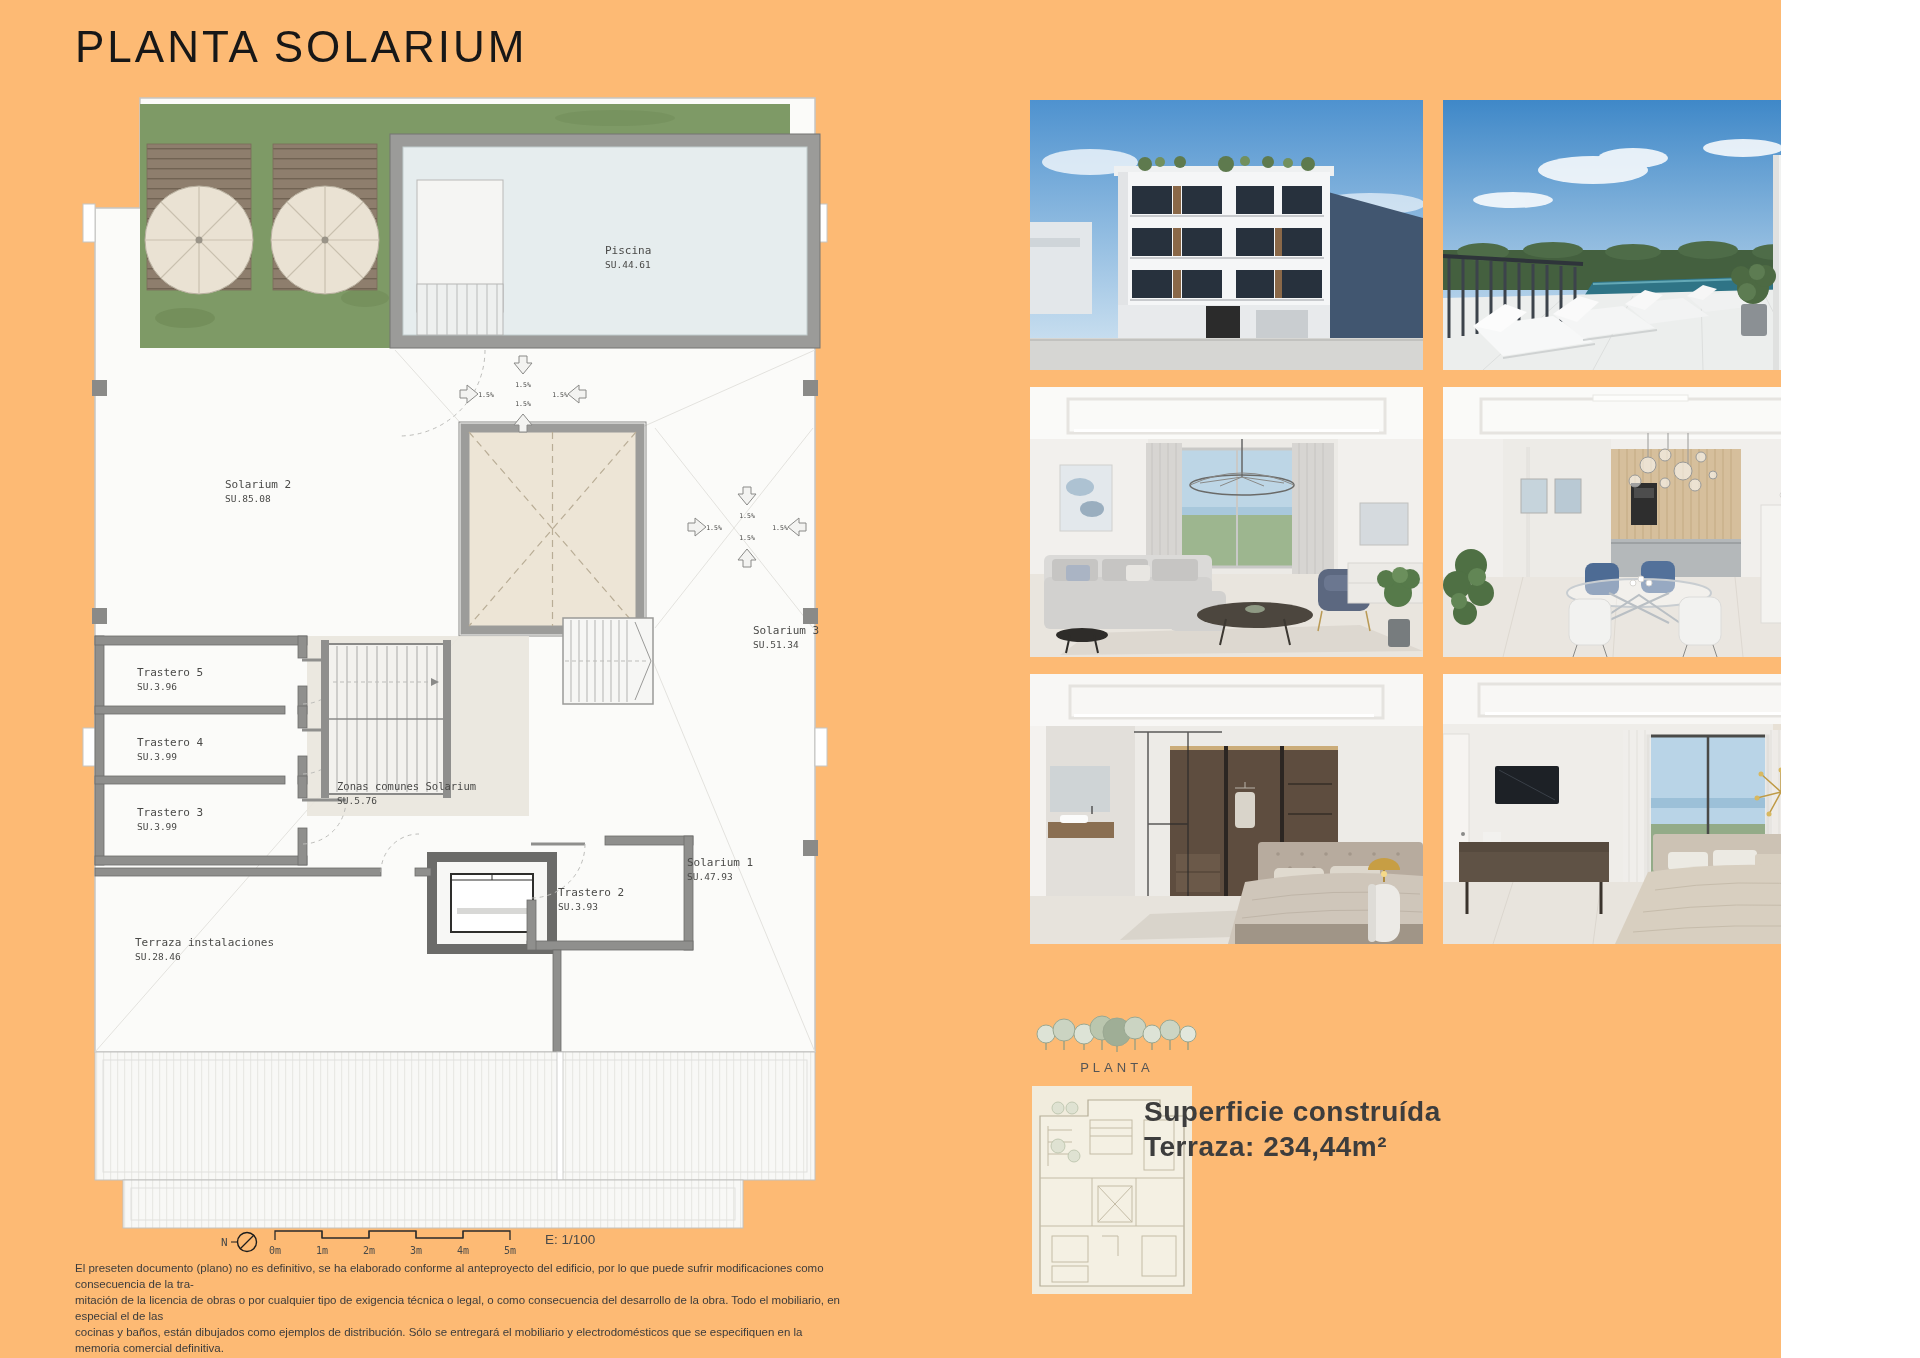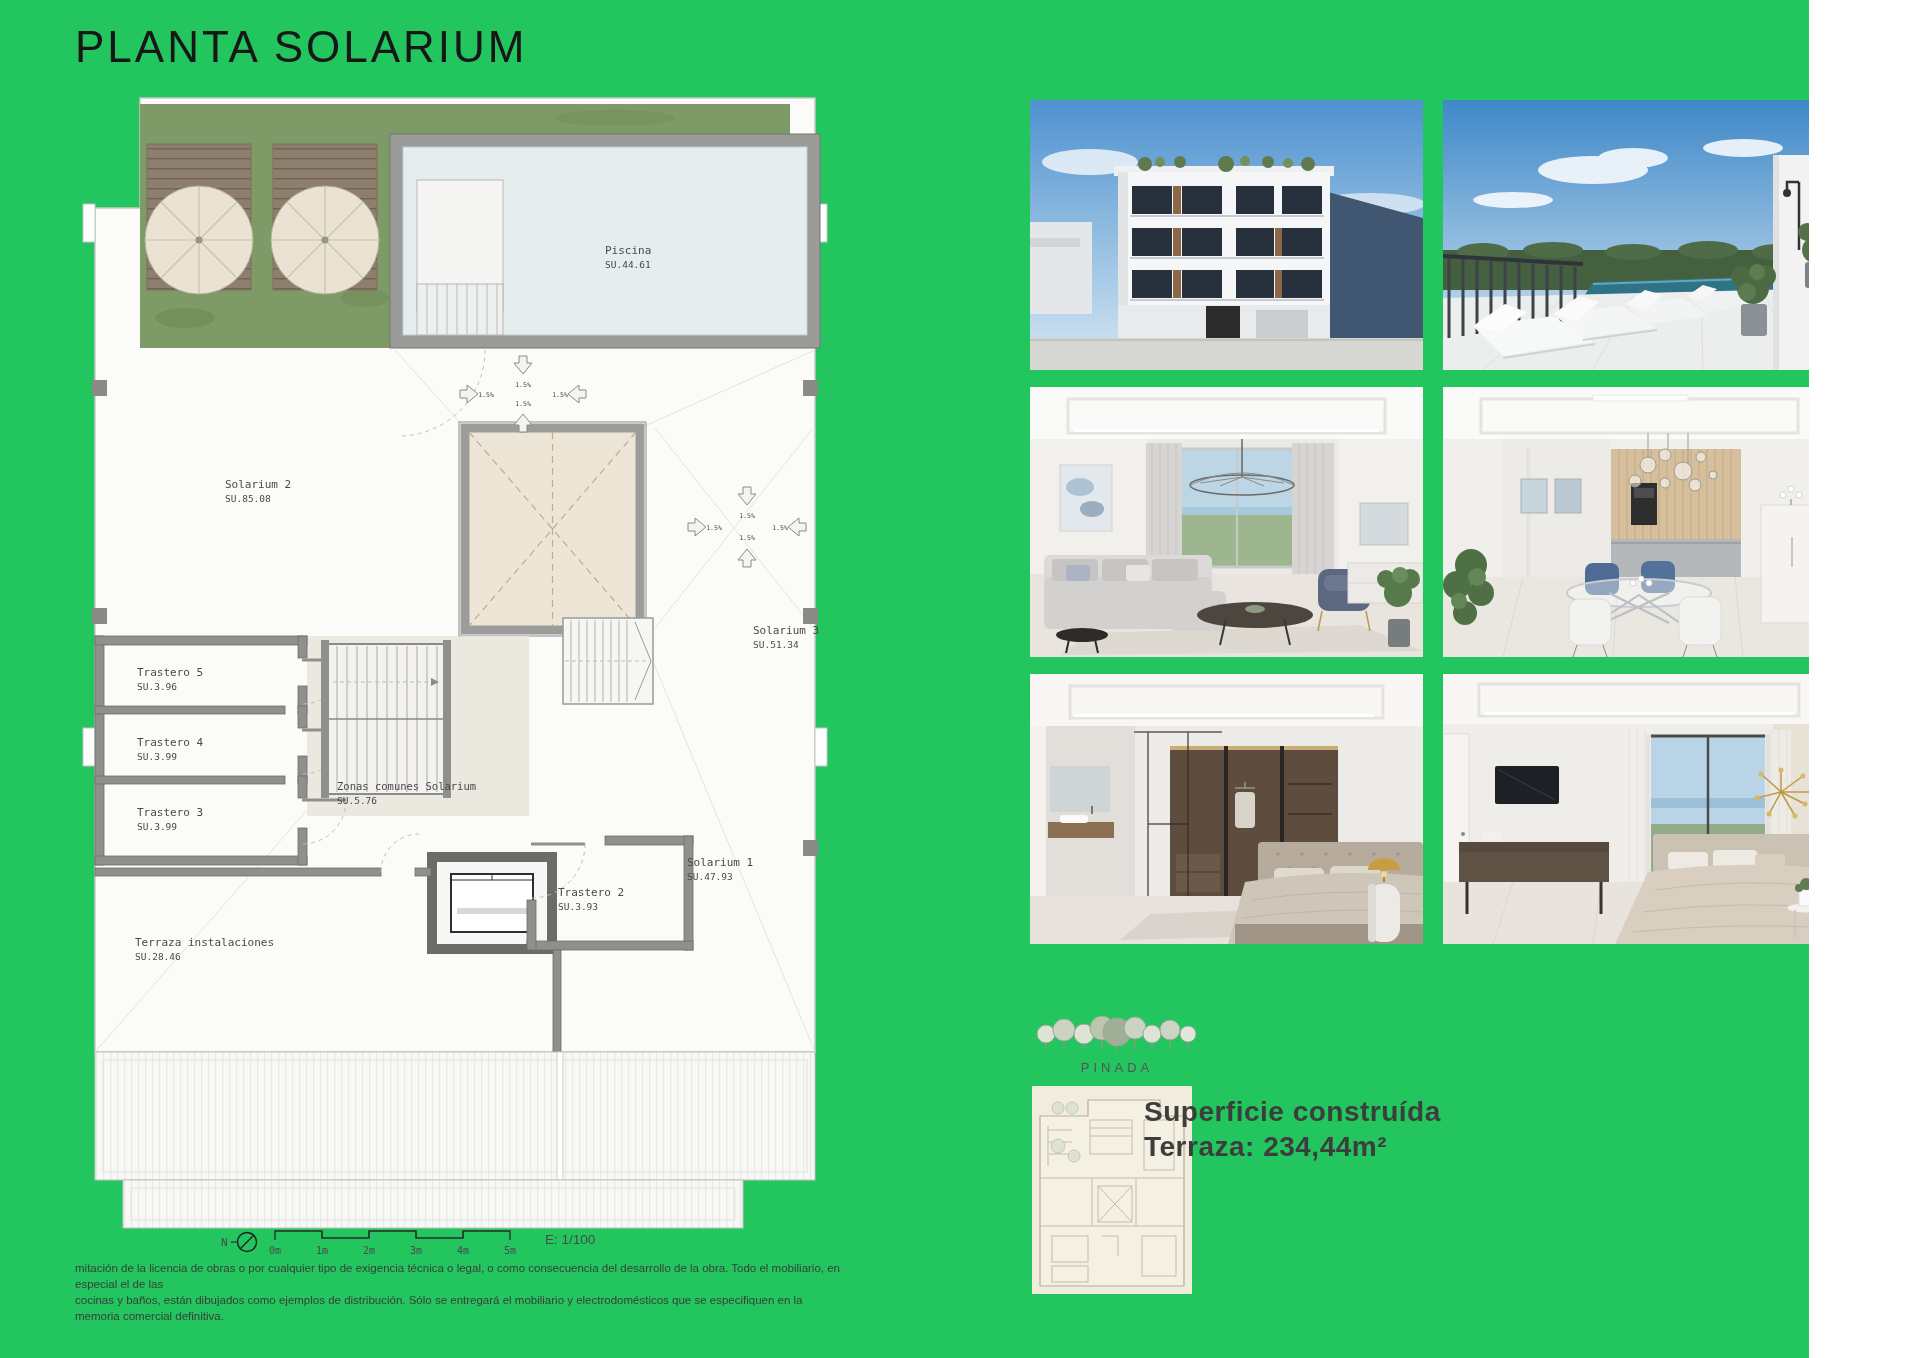--- a/index.html
+++ b/index.html
@@ -1,17 +1,17 @@
 <!DOCTYPE html>
 <html><head>
 <meta charset="utf-8">
 <style>
   html,body{margin:0;padding:0;background:#ffffff;}
-  .page{position:relative;width:1781px;height:1358px;background:#22c55e;overflow:hidden;
-        font-family:"Liberation Sans",sans-serif;color:#222;padding-left:28px;}
+  .page{position:relative;width:1781px;height:1358px;background:#fdba74;overflow:hidden;
+        font-family:"Liberation Sans",sans-serif;color:#222;}
   .title{position:absolute;left:75px;top:22px;font-size:44px;font-weight:400;
          letter-spacing:3px;color:#171717;}
   .plan{position:absolute;left:75px;top:88px;}
   .plan text{font-family:"DejaVu Sans Mono",monospace;fill:#4a4a48;}
   .legal{position:absolute;left:75px;top:1260px;width:766px;}
   .legal h4{margin:0 0 2px 0;font-size:13px;font-weight:bold;color:#1c1c1c;}
   .legal div{font-size:11.5px;line-height:16px;color:#3c3c3c;}
   .photos{position:absolute;left:1030px;top:100px;width:806px;}
   .photo{position:absolute;width:393px;height:270px;overflow:hidden;background:#e8e8e8;}
   .p1{left:0;top:0}.p2{left:413px;top:0}
@@ -256,20 +256,21 @@
       <text x="247" y="1166" font-size="10" text-anchor="middle" fill="#2a2a2a">1m</text>
       <text x="294" y="1166" font-size="10" text-anchor="middle" fill="#2a2a2a">2m</text>
       <text x="341" y="1166" font-size="10" text-anchor="middle" fill="#2a2a2a">3m</text>
       <text x="388" y="1166" font-size="10" text-anchor="middle" fill="#2a2a2a">4m</text>
       <text x="435" y="1166" font-size="10" text-anchor="middle" fill="#2a2a2a">5m</text>
       <text x="470" y="1156" font-size="13.5" fill="#1c1c1c" style="font-family:'Liberation Sans',sans-serif">E: 1/100</text>
     </g>
   </svg>
 
   <div class="legal">
+    <div>El preseten documento (plano) no es definitivo, se ha elaborado conforme al anteproyecto del edificio, por lo que puede sufrir modificaciones como consecuencia de la tra-</div>
     <div>mitación de la licencia de obras o por cualquier tipo de exigencia técnica o legal, o como consecuencia del desarrollo de la obra. Todo el mobiliario, en especial el de las</div>
     <div>cocinas y baños, están dibujados como ejemplos de distribución. Sólo se entregará el mobiliario y electrodomésticos que se especifiquen en la memoria comercial definitiva.</div>
 
   </div>
 
   <div class="photos">
 
     <div class="photo p1">
       <svg width="393" height="270" viewBox="0 0 393 270">
         <defs>
@@ -644,21 +645,21 @@
         <circle cx="52" cy="24" r="10" fill="#dde3d6"></circle>
         <circle cx="70" cy="18" r="12" fill="#bac6ae"></circle>
         <circle cx="85" cy="22" r="14" fill="#9fae96"></circle>
         <circle cx="103" cy="18" r="11" fill="#cbd4c2"></circle>
         <circle cx="120" cy="24" r="9" fill="#dde3d6"></circle>
         <circle cx="138" cy="20" r="10" fill="#ccd5c4"></circle>
         <circle cx="156" cy="24" r="8" fill="#e2e7dc"></circle>
       </g>
       <path d="M14,33 V40 M32,31 V40 M52,34 V40 M70,30 V40 M85,36 V42 M103,29 V40 M120,33 V40 M138,30 V40 M156,32 V40" stroke="#8d9c84" stroke-width="1.2"></path>
     </svg>
-    <div class="brandname">PINADA</div>
+    <div class="brandname">PLANTA</div>
   </div>
 
   <svg class="siteplan" width="160" height="208" viewBox="0 0 160 208">
     <rect x="0" y="0" width="160" height="208" fill="#f1ecdd"></rect>
     <path d="M8,30 H56 V14 H128 V30 H152 V200 H8 Z" fill="#f4f0e3" stroke="#b5ad97" stroke-width="1.2"></path>
     <g stroke="#c4bca6" fill="none">
       <rect x="58" y="34" width="42" height="34"></rect>
       <path d="M58,42 H100 M58,50 H100"></path>
       <rect x="112" y="34" width="30" height="50"></rect>
       <path d="M8,92 H152 M8,140 H152 M60,92 V140 M104,92 V140"></path>

